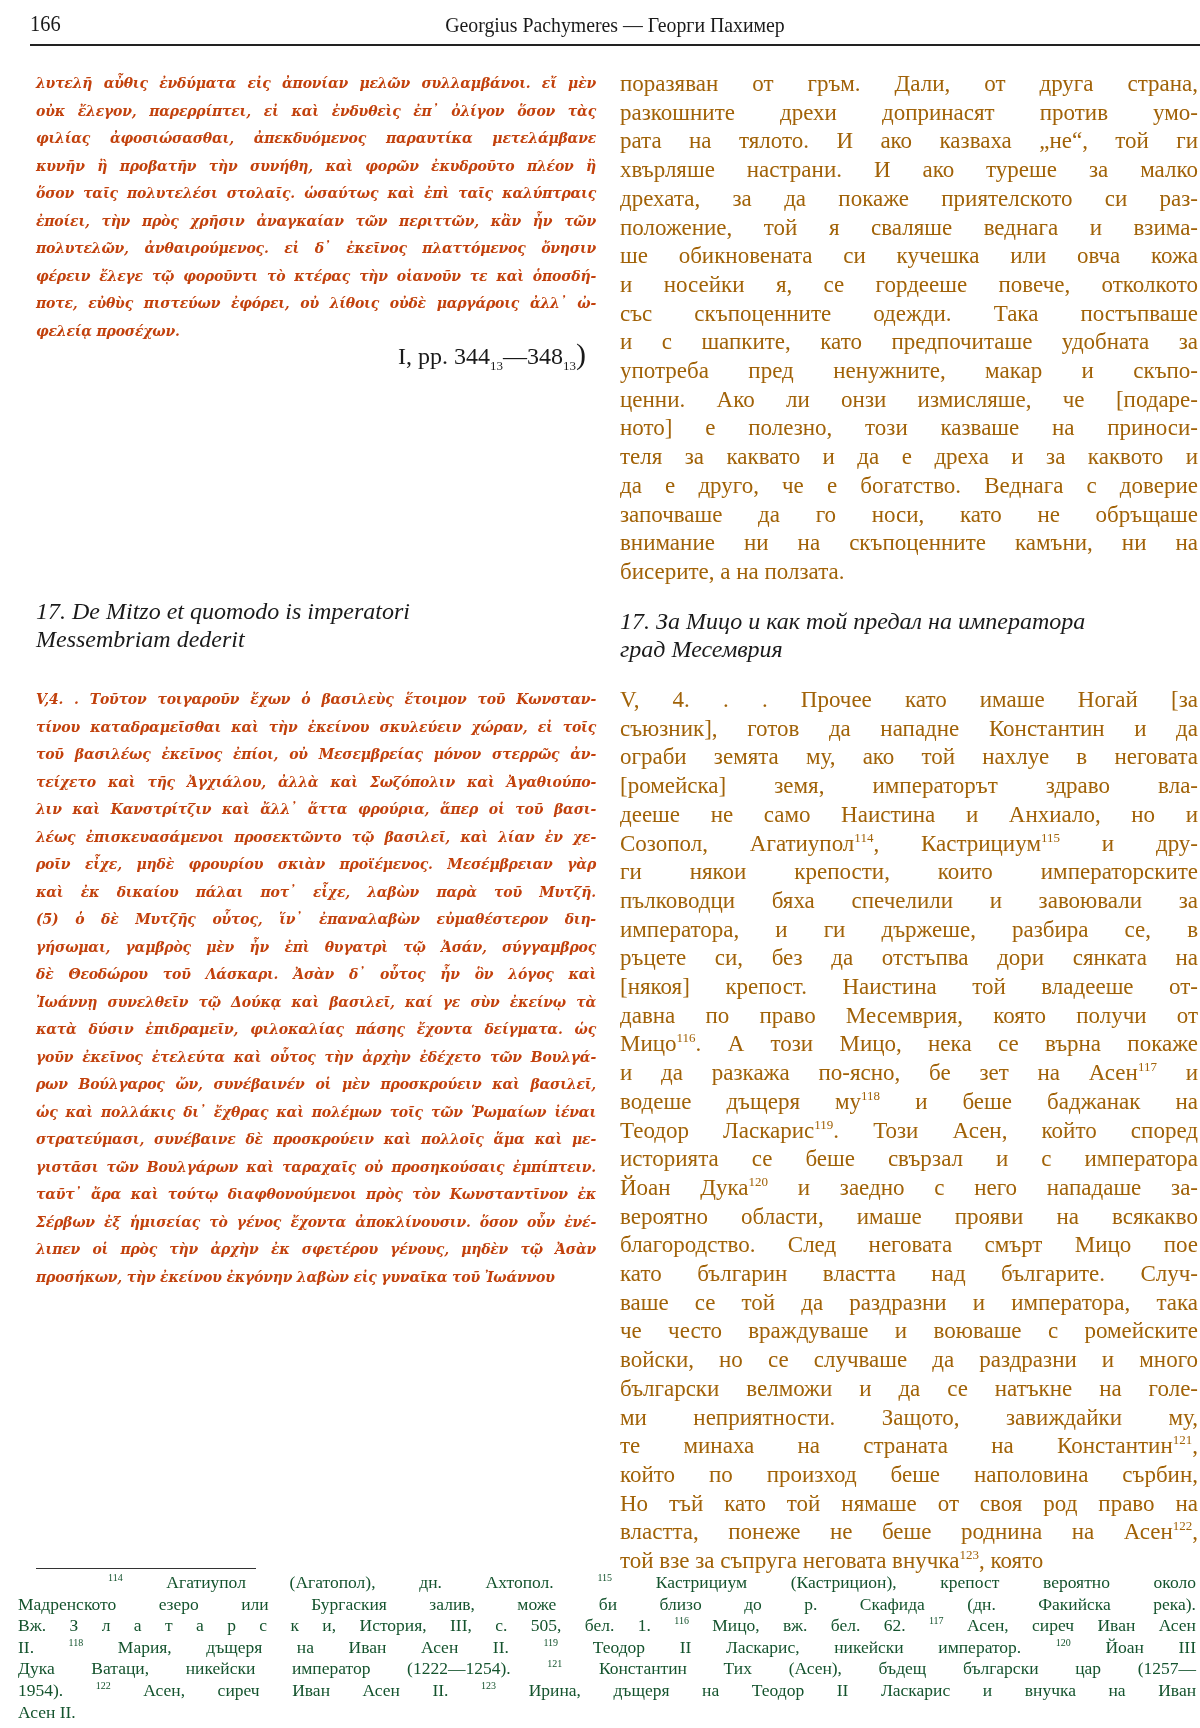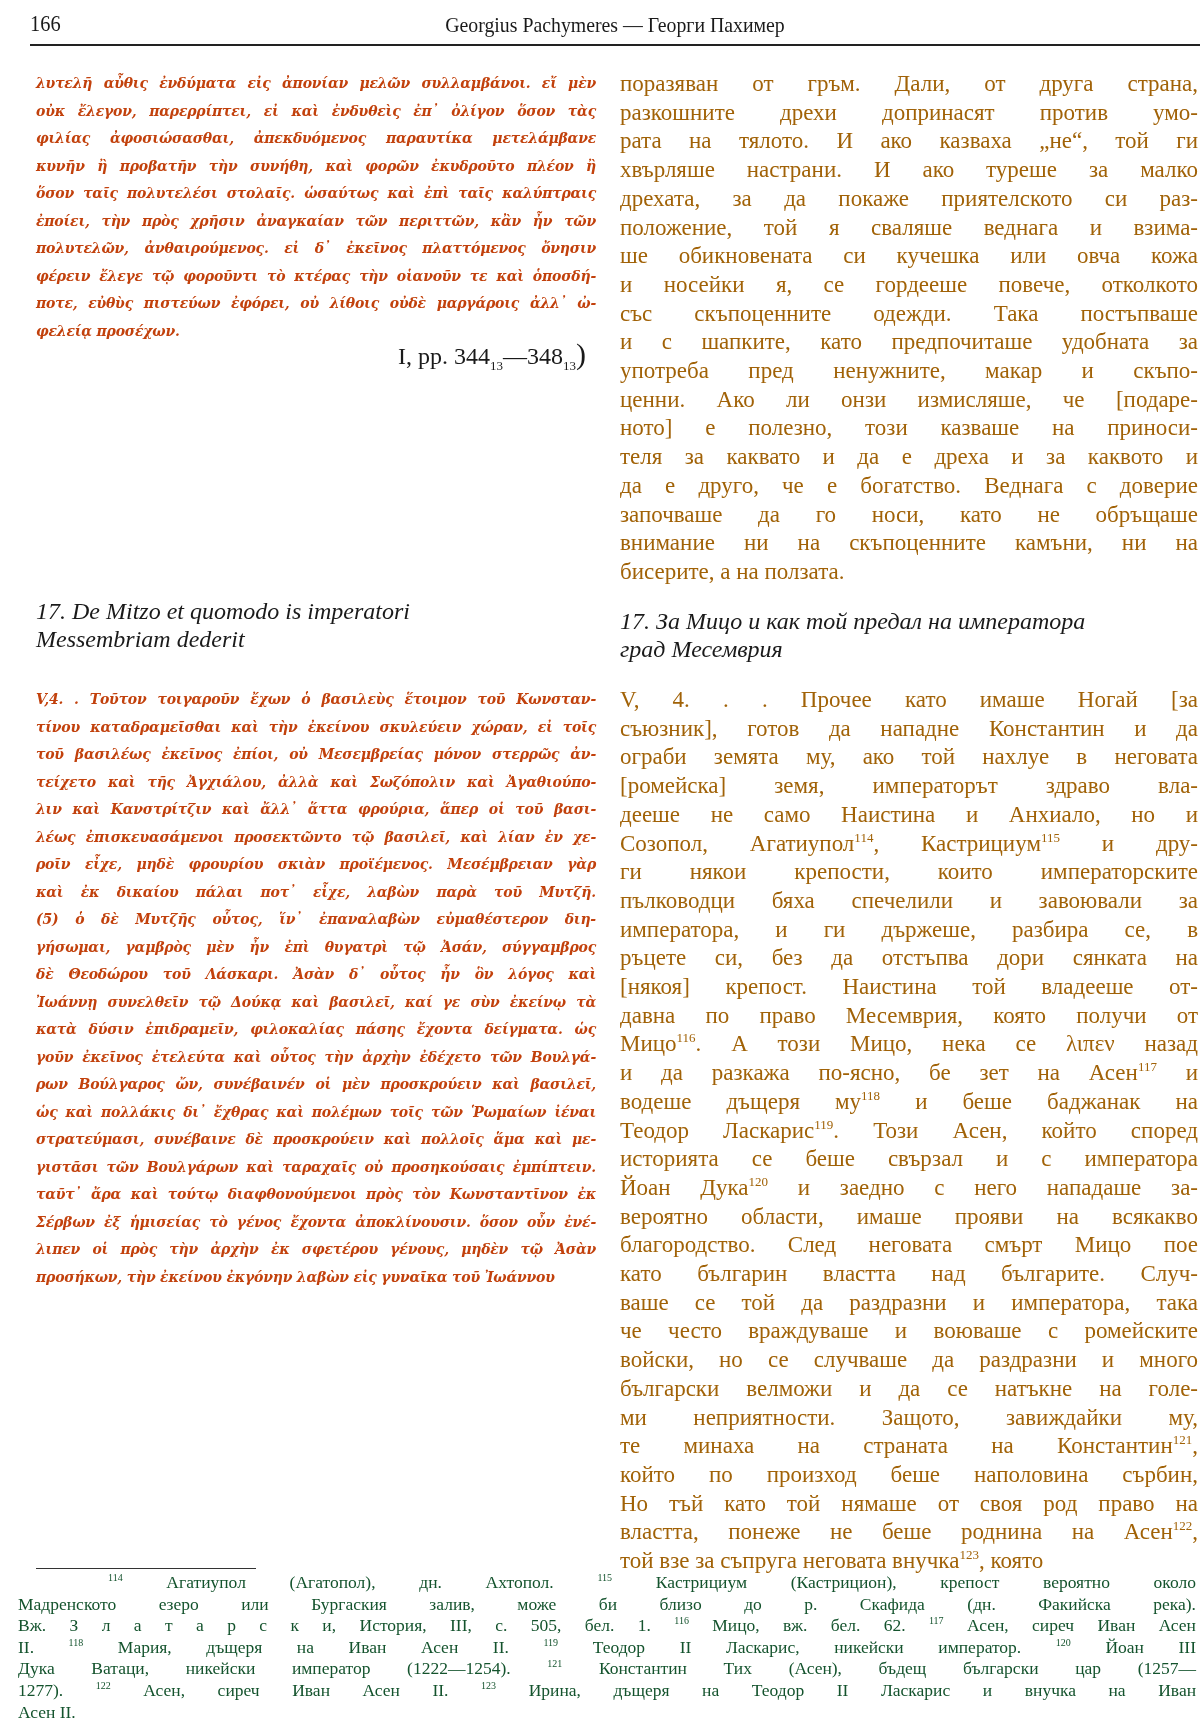--- a/index.html
+++ b/index.html
@@ -125,21 +125,21 @@
     <span class="ln"><span>ограби земята му, ако той нахлуе в неговата</span></span>
     <span class="ln"><span>[ромейска] земя, императорът здраво вла-</span></span>
     <span class="ln"><span>дееше не само Наистина и Анхиало, но и</span></span>
     <span class="ln"><span>Созопол, Агатиупол</span><sup>114</sup><span>, Кастрициум</span><sup>115</sup><span> и дру-</span></span>
     <span class="ln"><span>ги някои крепости, които императорските</span></span>
     <span class="ln"><span>пълководци бяха спечелили и завоювали за</span></span>
     <span class="ln"><span>императора, и ги държеше, разбира се, в</span></span>
     <span class="ln"><span>ръцете си, без да отстъпва дори сянката на</span></span>
     <span class="ln"><span>[някоя] крепост. Наистина той владееше от-</span></span>
     <span class="ln"><span>давна по право Месемврия, която получи от</span></span>
-    <span class="ln"><span>Мицо</span><sup>116</sup><span>. А този Мицо, нека се λιπεν назад</span></span>
+    <span class="ln"><span>Мицо</span><sup>116</sup><span>. А този Мицо, нека се върна покаже</span></span>
     <span class="ln"><span>и да разкажа по-ясно, бе зет на Асен</span><sup>117</sup><span> и</span></span>
     <span class="ln"><span>водеше дъщеря му</span><sup>118</sup><span> и беше баджанак на</span></span>
     <span class="ln"><span>Теодор Ласкарис</span><sup>119</sup><span>. Този Асен, който според</span></span>
     <span class="ln"><span>историята се беше свързал и с императора</span></span>
     <span class="ln"><span>Йоан Дука</span><sup>120</sup><span> и заедно с него нападаше за-</span></span>
     <span class="ln"><span>вероятно области, имаше прояви на всякакво</span></span>
     <span class="ln"><span>благородство. След неговата смърт Мицо пое</span></span>
     <span class="ln"><span>като българин властта над българите. Случ-</span></span>
     <span class="ln"><span>ваше се той да раздразни и императора, така</span></span>
     <span class="ln"><span>че често враждуваше и воюваше с ромейските</span></span>
@@ -153,15 +153,15 @@
     <span class="ln last"><span>той взе за съпруга неговата внучка</span><sup>123</sup><span>, която</span></span>
   </div>
 
 <div class="fn-rule"></div>
 <div class="footnotes" id="footnotes">
     <span class="ln indent"><sup>114</sup><span> Агатиупол (Агатопол), дн. Ахтопол.    </span><sup>115</sup><span> Кастрициум (Кастрицион), крепост вероятно около</span></span>
     <span class="ln"><span>Мадренското езеро или  Бургаския залив, може би близо до р. Скафида (дн. Факийска река).</span></span>
     <span class="ln"><span>Вж. З л а т а р с к и, История, III, с. 505, бел. 1.    </span><sup>116</sup><span> Мицо, вж. бел. 62.    </span><sup>117</sup><span> Асен, сиреч Иван Асен</span></span>
     <span class="ln"><span>II.    </span><sup>118</sup><span> Мария, дъщеря на Иван Асен II.    </span><sup>119</sup><span> Теодор II Ласкарис, никейски император.    </span><sup>120</sup><span> Йоан III</span></span>
     <span class="ln"><span>Дука Ватаци, никейски император (1222—1254).    </span><sup>121</sup><span> Константин Тих (Асен), бъдещ български цар (1257—</span></span>
-    <span class="ln"><span>1277).    </span><sup>122</sup><span> Асен, сиреч Иван Асен II.    </span><sup>123</sup><span> Ирина, дъщеря на Теодор II Ласкарис и внучка на Иван</span></span>
+    <span class="ln"><span>1954).    </span><sup>122</sup><span> Асен, сиреч Иван Асен II.    </span><sup>123</sup><span> Ирина, дъщеря на Теодор II Ласкарис и внучка на Иван</span></span>
     <span class="ln last"><span>Асен II.</span></span>
   </div>
 
 </body></html>

